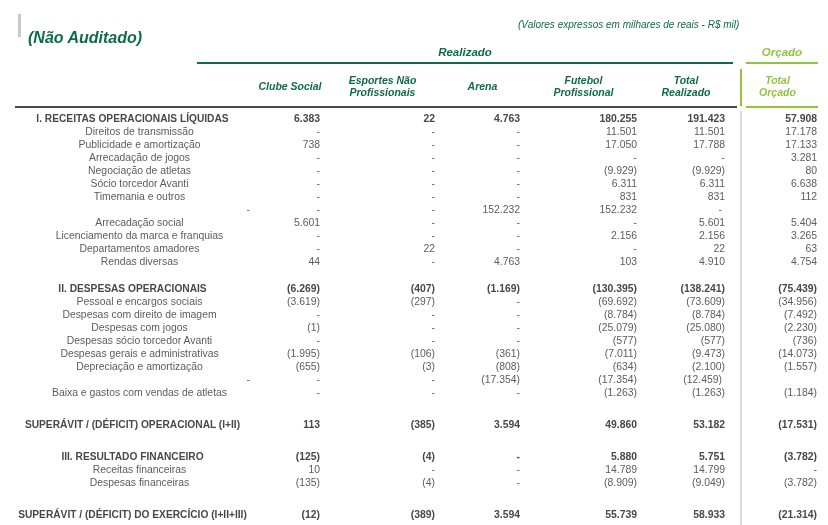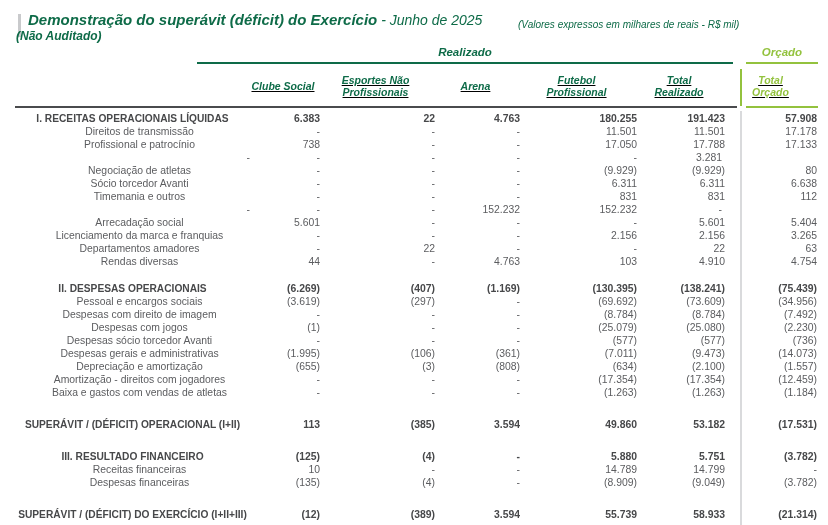--- a/index.html
+++ b/index.html
@@ -8,34 +8,34 @@
   .page { position:relative; width:828px; height:525px; background:#fff; overflow:hidden;
           --dark-green:#0e6b48; --light-green:#93c23e; --ink:#47484a; --ink-soft:#5b5c5f;
           --rule-dark:#4a4b4d; --rule-gray:#d9dadc; --accent-gray:#c9cacc; }
 
   
   .accent-bar { position:absolute; left:18px; top:14px; width:3px; height:23px; background:var(--accent-gray); }
   .title-line { position:absolute; left:28px; top:11px; white-space:nowrap; color:var(--dark-green); }
   .t-main { font-size:15px; font-weight:bold; font-style:italic; }
   .t-suffix { font-size:14px; font-style:italic; }
   .t-note { position:absolute; left:518px; top:19px; font-size:10px; font-style:italic; color:var(--dark-green); white-space:nowrap; }
-  .subtitle { position:absolute; left:16px; top:29px; font-size:12px; font-weight:bold; font-style:italic; color:var(--dark-green); }
+  .subtitle { position:absolute; left:28px; top:29px; font-size:16px; font-weight:bold; font-style:italic; color:var(--dark-green); }
 
   
   .grp-realizado { position:absolute; left:197px; top:46px; width:536px; text-align:center;
                    font-size:11.5px; font-weight:bold; font-style:italic; color:var(--dark-green); }
   .grp-realizado-line { position:absolute; left:197px; top:62px; width:536px; height:2px; background:var(--dark-green); }
   .grp-orcado { position:absolute; left:746px; top:46px; width:72px; text-align:center;
                 font-size:11.5px; font-weight:bold; font-style:italic; color:var(--light-green); }
   .grp-orcado-line { position:absolute; left:746px; top:62px; width:72px; height:2px; background:var(--light-green); }
 
   
-  .col-headers { position:absolute; left:13px; top:66px; width:805px; height:40px;
+  .col-headers { position:absolute; left:20px; top:66px; width:805px; height:40px;
                  display:grid; grid-template-columns:235px 70px 115px 85px 117px 88px 95px;
-                 align-items:center;text-decoration:underline; }
+                 align-items:center; }
   .col-h { text-align:center; font-size:10.5px; font-weight:bold; font-style:italic;
            color:var(--dark-green); white-space:pre-line; line-height:1.18; }
   .col-h.orcado { color:var(--light-green); }
   .hdr-rule-dark { position:absolute; left:15px; top:106px; width:722px; height:2px; background:var(--rule-dark); }
   .hdr-rule-green { position:absolute; left:746px; top:106px; width:72px; height:2px; background:var(--light-green); }
 
   
   .v-green { position:absolute; left:740px; top:69px; width:2px; height:37px; background:var(--light-green); }
   .v-gray { position:absolute; left:740px; top:111px; width:2px; height:414px; background:var(--rule-gray); }
 
@@ -51,21 +51,20 @@
   .row.gap-md { margin-top:14px; }
   .row.gap-lg { margin-top:19px; }
 </style>
 </head>
 <body>
 
 <div class="page" style="--dark-green: #0e6b48; --light-green: #93c23e; --ink: #47484a; --ink-soft: #5b5c5f; --rule-gray: #d9dadc; --accent-gray: #c9cacc;">
 
   <div class="accent-bar"></div>
 
-  <div class="title-line"><span class="t-main">Demonstração do superávit (déficit) do Exercício</span><span class="t-suffix"> - Junho de 2025</span></div>
 
   <div class="t-note">(Valores expressos em milhares de reais - R$ mil)</div>
 
   <div class="subtitle">(Não Auditado)</div>
 
   <div class="grp-realizado">Realizado</div>
   <div class="grp-realizado-line"></div>
   <div class="grp-orcado">Orçado</div>
   <div class="grp-orcado-line"></div>
 
@@ -101,29 +100,30 @@
       <div class="row item">
         <div class="label">Direitos de transmissão</div>
         <div class="val c0">-</div>
         <div class="val c1">-</div>
         <div class="val c2">-</div>
         <div class="val c3">11.501</div>
         <div class="val c4">11.501</div>
         <div class="val c5">17.178</div>
       </div>
       <div class="row item">
-        <div class="label">Profissional e patrocínio</div>
+        <div class="label">Publicidade e amortização</div>
         <div class="val c0">738</div>
         <div class="val c1">-</div>
         <div class="val c2">-</div>
         <div class="val c3">17.050</div>
         <div class="val c4">17.788</div>
         <div class="val c5">17.133</div>
       </div>
       <div class="row item">
+        <div class="label">Arrecadação de jogos</div>
         <div class="val c0">-</div>
         <div class="val c1">-</div>
         <div class="val c2">-</div>
         <div class="val c3">-</div>
         <div class="val c4">-</div>
         <div class="val c5">3.281</div>
       </div>
       <div class="row item">
         <div class="label">Negociação de atletas</div>
         <div class="val c0">-</div>
@@ -252,21 +252,20 @@
       <div class="row item">
         <div class="label">Depreciação e amortização</div>
         <div class="val c0">(655)</div>
         <div class="val c1">(3)</div>
         <div class="val c2">(808)</div>
         <div class="val c3">(634)</div>
         <div class="val c4">(2.100)</div>
         <div class="val c5">(1.557)</div>
       </div>
       <div class="row item">
-        <div class="label">Amortização  - direitos com jogadores</div>
         <div class="val c0">-</div>
         <div class="val c1">-</div>
         <div class="val c2">-</div>
         <div class="val c3">(17.354)</div>
         <div class="val c4">(17.354)</div>
         <div class="val c5">(12.459)</div>
       </div>
       <div class="row item">
         <div class="label">Baixa e gastos com vendas de atletas</div>
         <div class="val c0">-</div>

